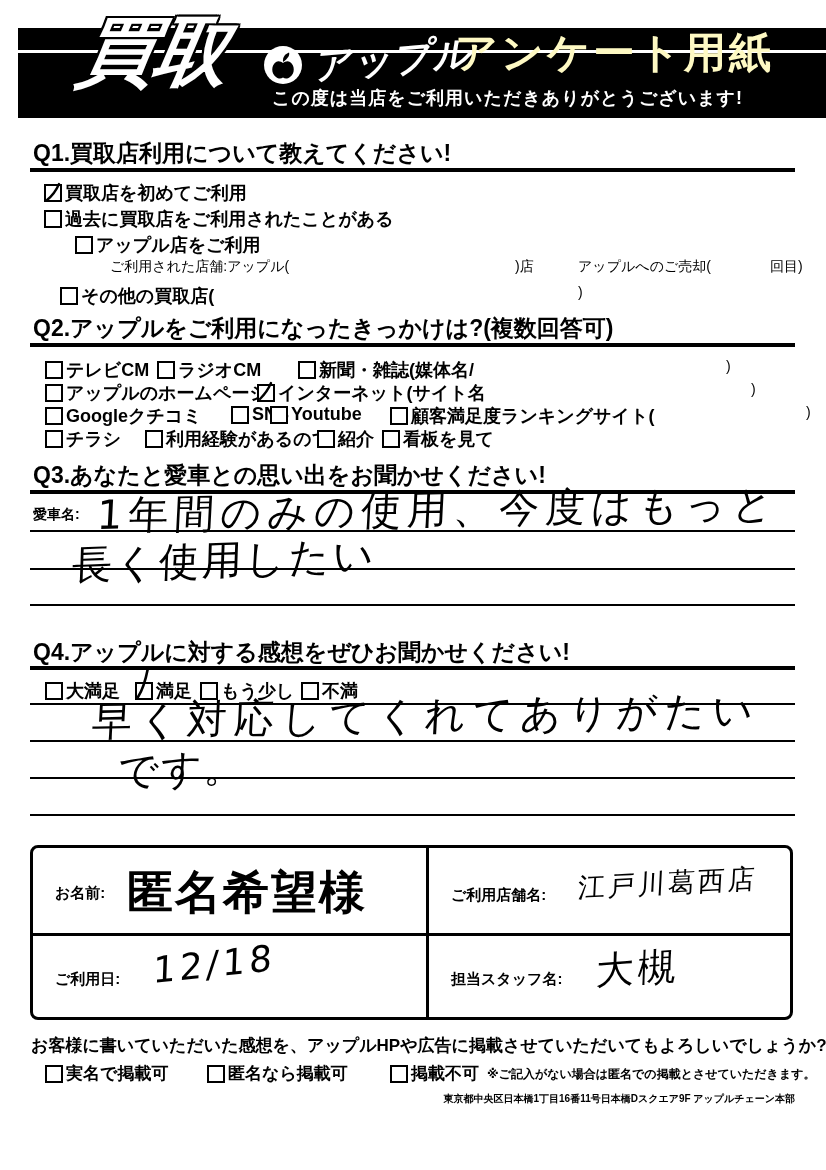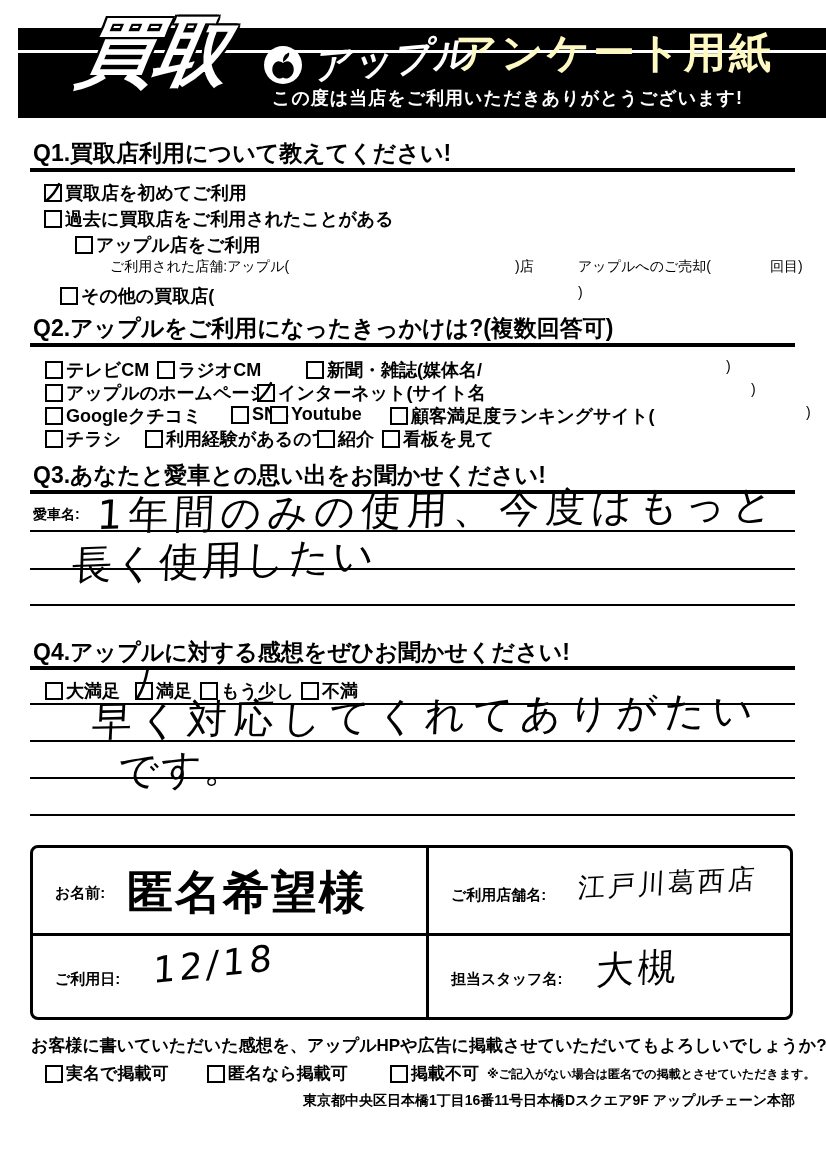--- a/index.html
+++ b/index.html
@@ -35,21 +35,21 @@
   .hw{position:absolute;font-family:"DejaVu Sans",sans-serif;font-weight:400;color:#000;
       white-space:nowrap;transform-origin:left center;}
 
   
   .itable{position:absolute;left:30px;top:845px;width:757px;height:169px;border:3px solid #000;border-radius:8px;}
   .itable .vdiv{position:absolute;left:393px;top:0;width:3px;height:100%;background:#000;}
   .itable .hdiv{position:absolute;left:0;top:85px;width:100%;height:3px;background:#000;}
   .cell-label{position:absolute;font-size:15px;font-weight:bold;white-space:nowrap;}
 
   .note{font-size:12px;font-weight:bold;}
-  .addr{position:absolute;right:31px;top:1092px;font-size:14px;font-weight:bold;white-space:nowrap;}
+  .addr{position:absolute;right:31px;top:1092px;font-size:10px;font-weight:bold;white-space:nowrap;}
   .question{position:absolute;left:31px;top:1034px;font-size:17px;font-weight:bold;white-space:nowrap;}
 </style>
 </head>
 <body>
 
 <div class="page">
 
   <div class="band">
     <div class="band-line"></div>
     <div class="logo-kaitori">買取</div>
@@ -113,21 +113,21 @@
 
   <div class="row" style="top:358px;">
     <span class="it" style="left:15px;">
       <span class="cb"></span>
       <span>テレビCM</span>
     </span>
     <span class="it" style="left:127px;">
       <span class="cb"></span>
       <span>ラジオCM</span>
     </span>
-    <span class="it" style="left:240px;padding-left:36px;">
+    <span class="it" style="left:232px;padding-left:36px;">
       <span class="cb"></span>
       <span>新聞・雑誌(媒体名/</span>
     </span>
     <span class="it ptxt" style="left:668px;">)</span>
   </div>
 
   <div class="row" style="top:381px;">
     <span class="it" style="left:15px;">
       <span class="cb"></span>
       <span>アップルのホームページ</span>

